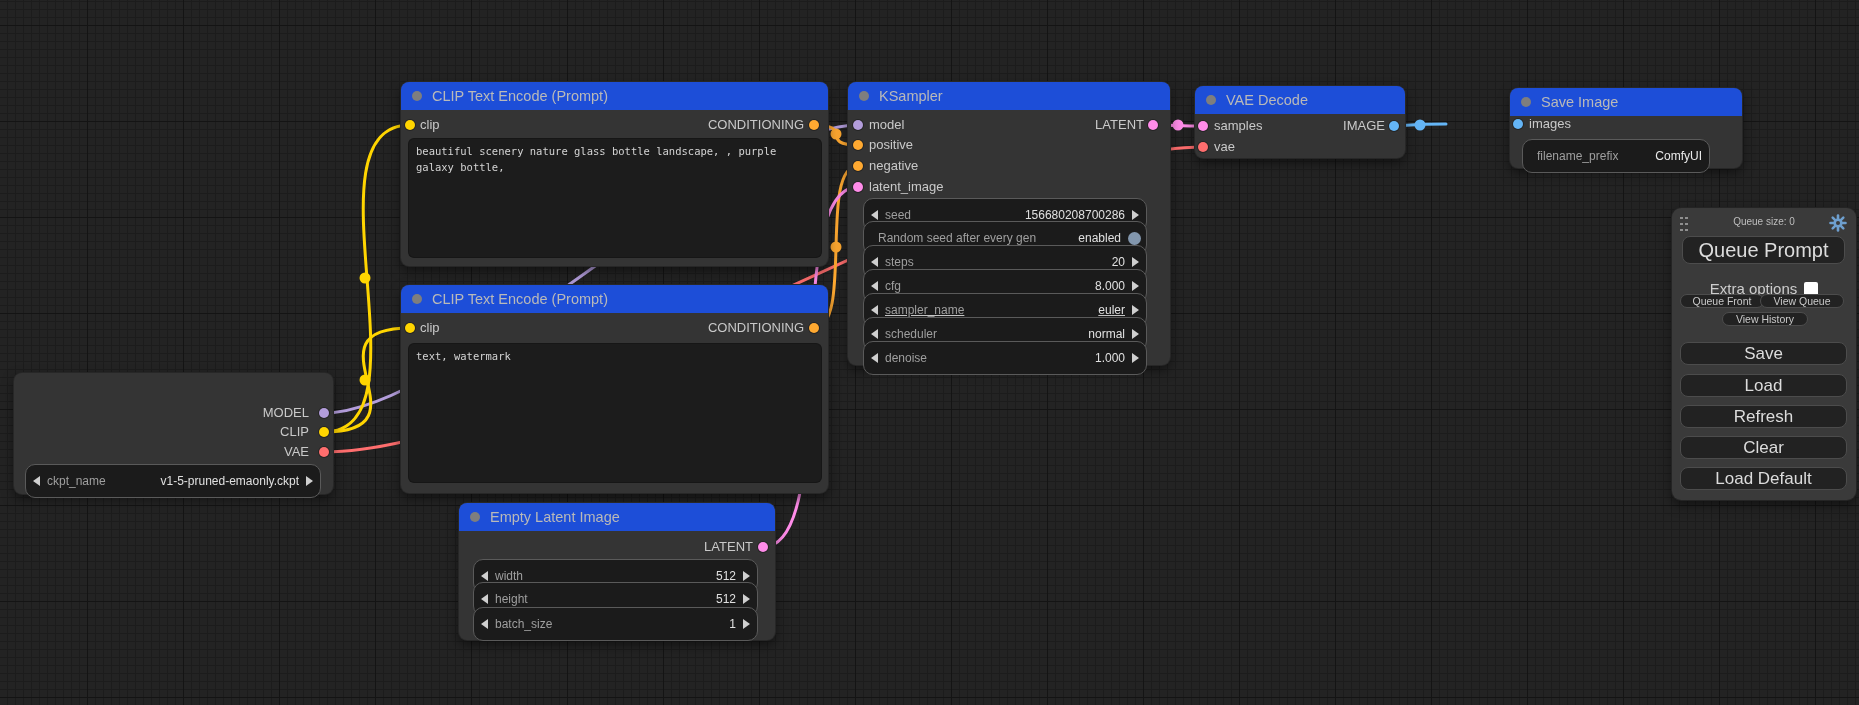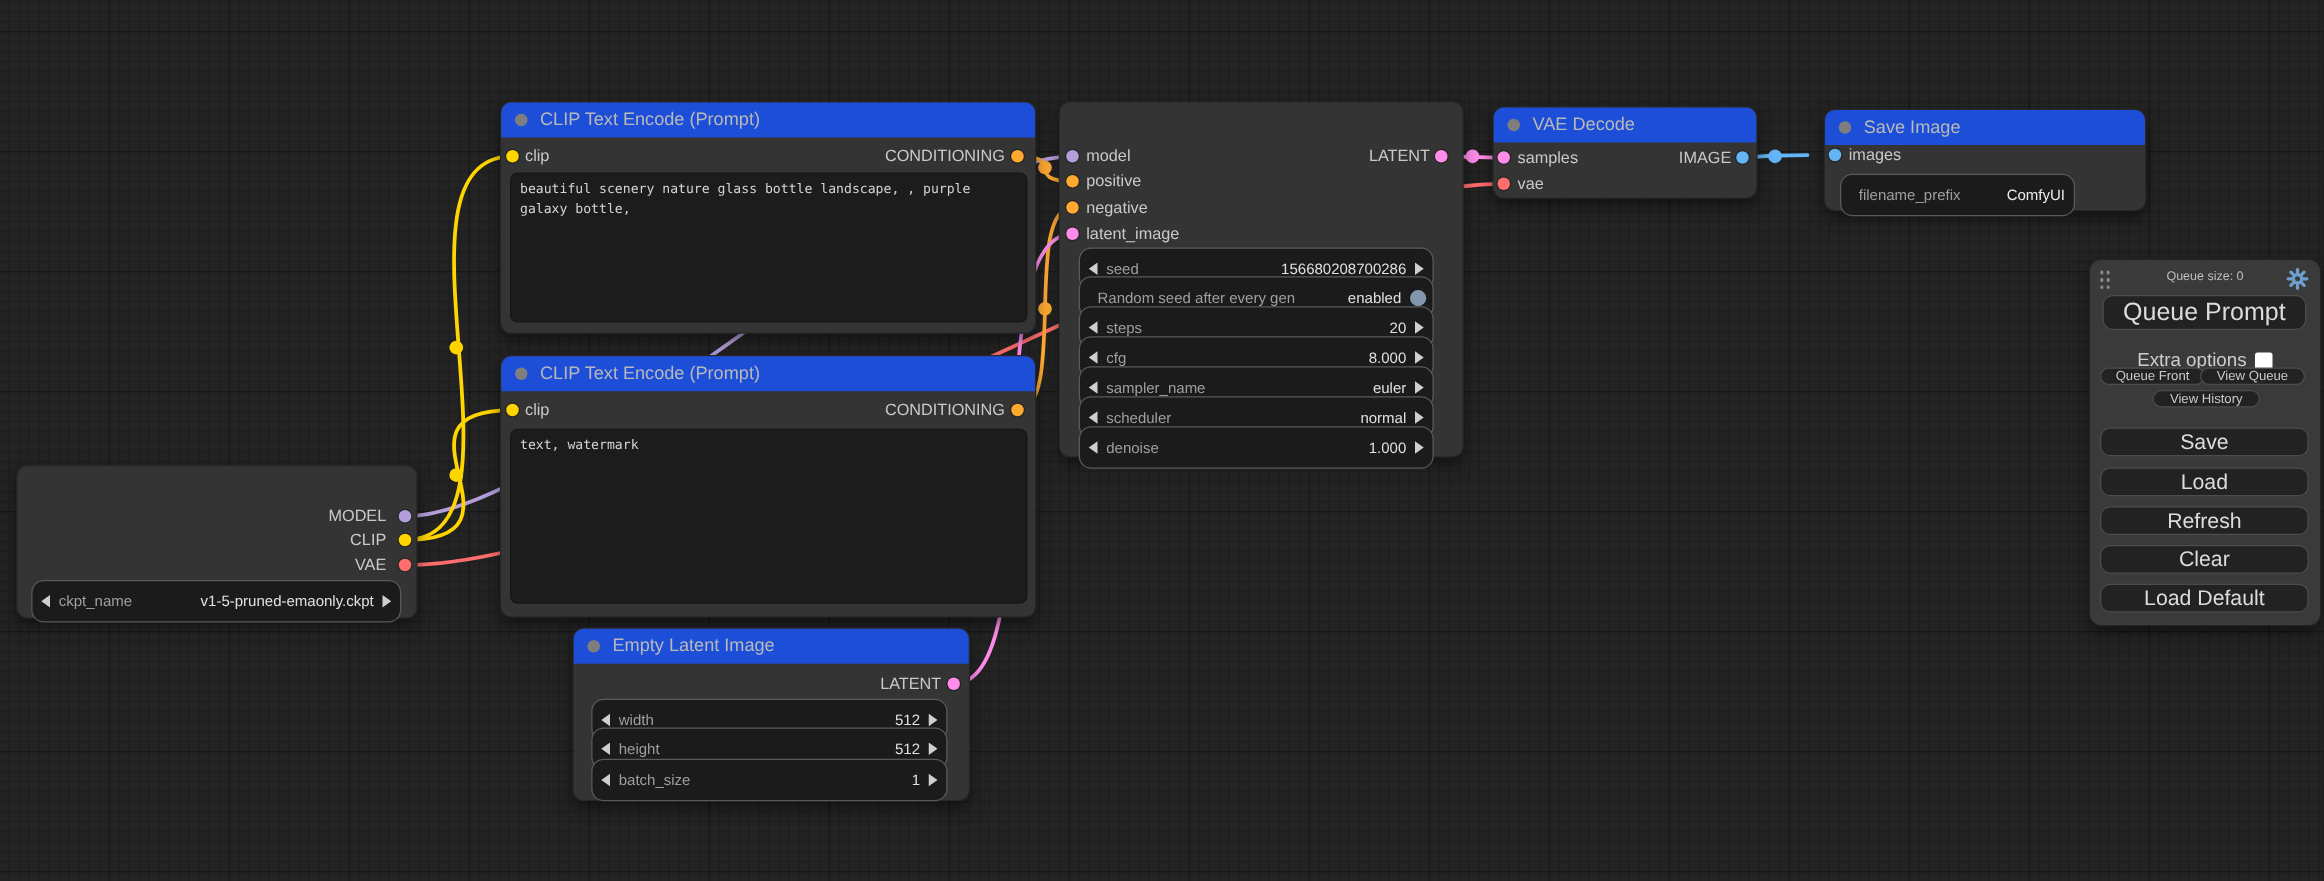--- a/index.html
+++ b/index.html
@@ -162,20 +162,24 @@
     </div>
     <div class="widget" style="left:14px; top:104px; width:285px;">
       <span class="arr l"></span>
       <span class="wlabel">batch_size</span>
       <span class="wvalue">1</span>
       <span class="arr r"></span>
     </div>
   </div>
 
   <div class="node" style="left:848px; top:82px; width:322px; height:283px;">
+    <div class="node-title">
+      <span class="title-dot" style="background: rgb(126, 126, 126);"></span>
+      <span>KSampler</span>
+    </div>
     <div class="slot" style="left:21px; top:34px;">model</div>
     <div class="slot" style="left:21px; top:54px;">positive</div>
     <div class="slot" style="left:21px; top:75px;">negative</div>
     <div class="slot" style="left:21px; top:96px;">latent_image</div>
     <div class="slot out" style="right:26px; top:34px;">LATENT</div>
     <span class="port-dot" style="left: 5px; top: 38px; background: rgb(179, 157, 219);"></span>
     <span class="port-dot" style="left: 5px; top: 58px; background: rgb(255, 169, 49);"></span>
     <span class="port-dot" style="left: 5px; top: 79px; background: rgb(255, 169, 49);"></span>
     <span class="port-dot" style="left: 5px; top: 100px; background: rgb(255, 140, 233);"></span>
     <span class="port-dot" style="left: 300px; top: 38px; background: rgb(255, 140, 233);"></span>
@@ -196,21 +200,21 @@
       <span class="wlabel">steps</span>
       <span class="wvalue">20</span>
       <span class="arr r"></span>
     </div>
     <div class="widget" style="left:15px; top:187px; width:284px;">
       <span class="arr l"></span>
       <span class="wlabel">cfg</span>
       <span class="wvalue">8.000</span>
       <span class="arr r"></span>
     </div>
-    <div class="widget" style="left:15px; top:211px; width:284px;">
+    <div class="widget" style="left:15px; top:211px; width:284px;text-decoration:underline;">
       <span class="arr l"></span>
       <span class="wlabel">sampler_name</span>
       <span class="wvalue">euler</span>
       <span class="arr r"></span>
     </div>
     <div class="widget" style="left:15px; top:235px; width:284px;">
       <span class="arr l"></span>
       <span class="wlabel">scheduler</span>
       <span class="wvalue">normal</span>
       <span class="arr r"></span>
@@ -229,21 +233,21 @@
       <span>VAE Decode</span>
     </div>
     <div class="slot" style="left:19px; top:31px;">samples</div>
     <div class="slot" style="left:19px; top:52px;">vae</div>
     <div class="slot out" style="right:20px; top:31px;">IMAGE</div>
     <span class="port-dot" style="left: 3px; top: 35px; background: rgb(255, 140, 233);"></span>
     <span class="port-dot" style="left: 3px; top: 56px; background: rgb(255, 110, 110);"></span>
     <span class="port-dot" style="left: 194px; top: 35px; background: rgb(100, 181, 246);"></span>
   </div>
 
-  <div class="node" style="left:1460px; top:88px; width:256px; height:80px;">
+  <div class="node" style="left:1510px; top:88px; width:232px; height:80px;">
     <div class="node-title">
       <span class="title-dot" style="background: rgb(126, 126, 126);"></span>
       <span>Save Image</span>
     </div>
     <div class="slot" style="left:19px; top:27px;">images</div>
     <span class="port-dot" style="left: 3px; top: 31px; background: rgb(100, 181, 246);"></span>
     <div class="widget" style="left:12px; top:51px; width:188px; padding-left:14px;">
       <span class="wlabel">filename_prefix</span>
       <span class="wvalue" style="color:#eaeaea;">ComfyUI</span>
     </div>

